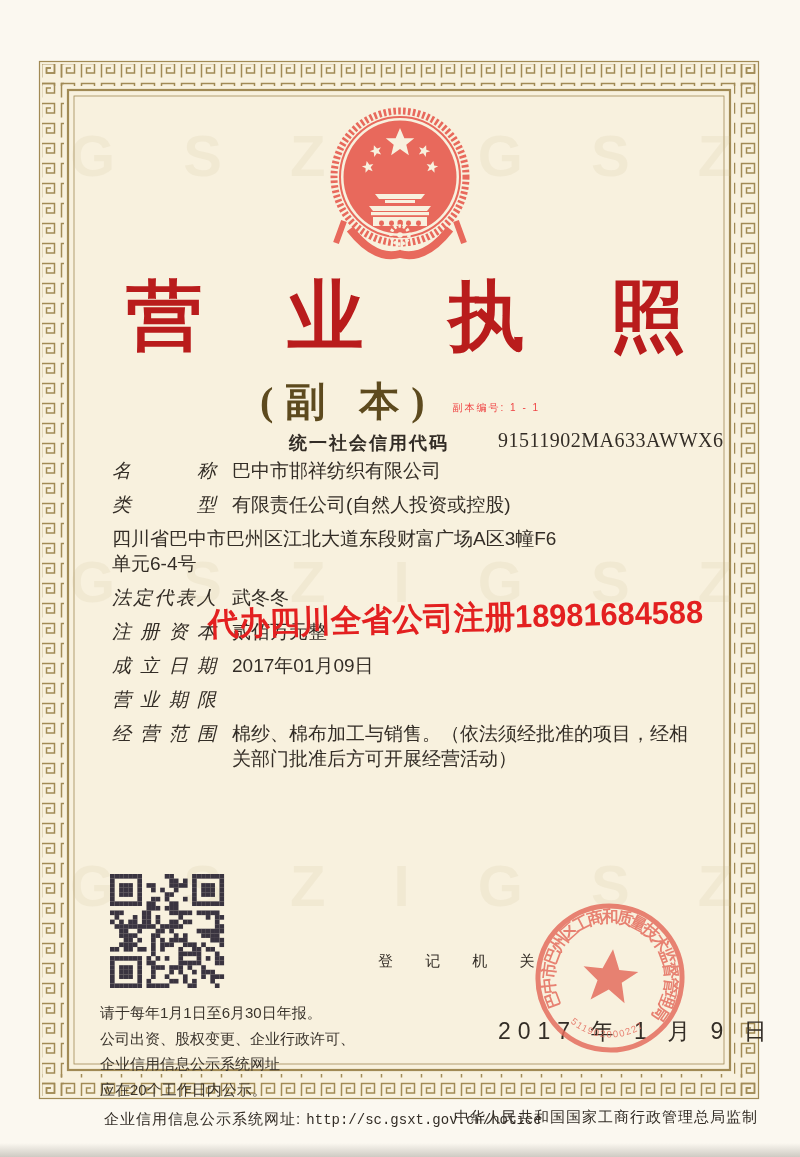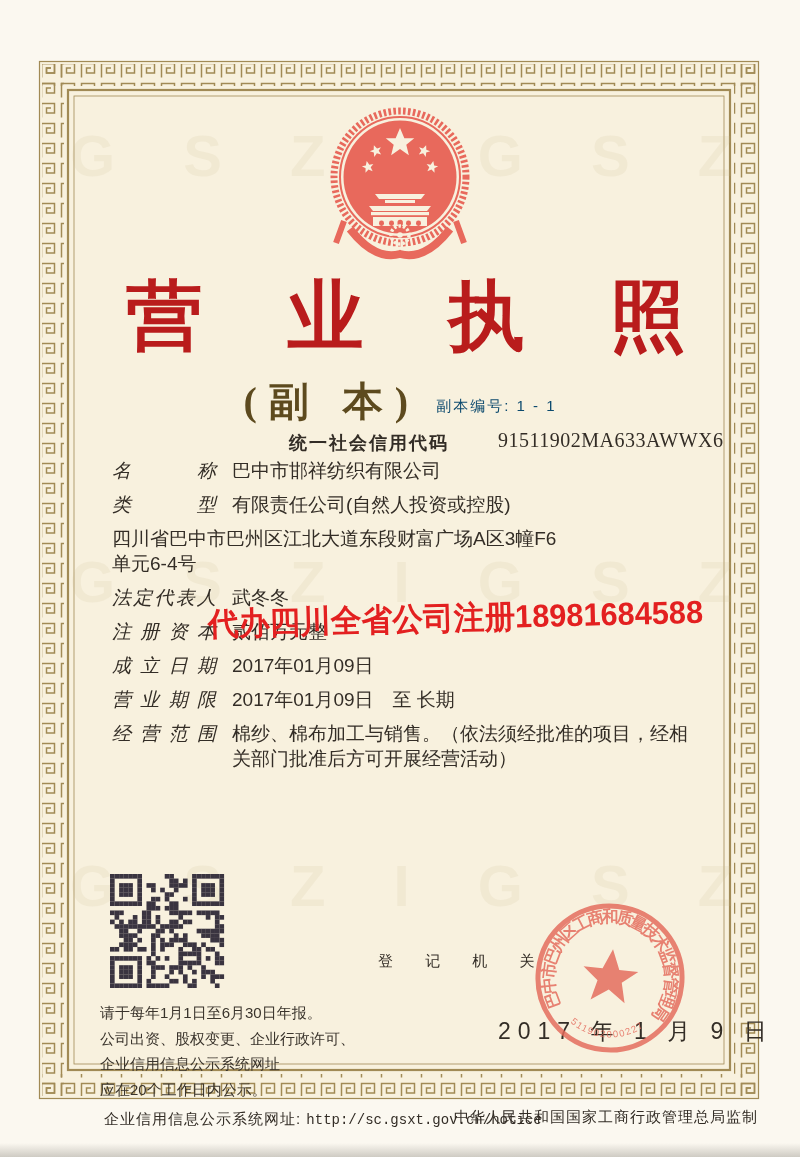--- a/index.html
+++ b/index.html
@@ -19,21 +19,21 @@
   .title{
     position:absolute;top:266px;left:8px;width:100%;text-align:center;
     font-size:76px;font-weight:900;color:#b91c1c;
     letter-spacing:32px;padding-left:28px;white-space:nowrap;
   }
   .subtitle-row{
     position:absolute;top:374px;left:0;width:100%;
     display:flex;justify-content:center;align-items:baseline;gap:16px;
   }
   .subtitle{font-size:40px;font-weight:900;color:#5d4a1e;letter-spacing:12px;font-family:Liberation Serif, serif;}
-  .copy-no{font-size:15px;color:#0c4a6e;letter-spacing:2px;position:relative;top:-4px;}
+  .copy-no{font-size:10px;color:#ef4444;letter-spacing:2px;position:relative;top:-4px;}
   .credit-label{position:absolute;left:289px;top:431px;font-size:18px;font-weight:700;letter-spacing:2px;}
   .credit-code{position:absolute;left:498px;top:429px;font-size:20px;font-family:"Liberation Serif",serif;letter-spacing:.5px;}
   .fields{position:absolute;left:112px;top:458px;width:585px;}
   .field-row{display:flex;margin-bottom:9px;font-size:19px;line-height:25px;}
   .flabel{
     flex:0 0 104px;text-align:justify;text-align-last:justify;
     font-weight:500;margin-right:16px;white-space:nowrap;font-style:italic;
   }
   .fvalue{flex:1;max-width:462px;}
   .red-watermark{
@@ -145,21 +145,20 @@
     <div class="field-row">
       <span class="flabel">注册资本</span>
       <span class="fvalue">贰佰万元整</span>
     </div>
     <div class="field-row">
       <span class="flabel">成立日期</span>
       <span class="fvalue">2017年01月09日</span>
     </div>
     <div class="field-row">
       <span class="flabel">营业期限</span>
-      <span class="fvalue">2017年01月09日　至 长期</span>
     </div>
     <div class="field-row">
       <span class="flabel">经营范围</span>
       <span class="fvalue">棉纱、棉布加工与销售。（依法须经批准的项目，经相关部门批准后方可开展经营活动）</span>
     </div>
   </div>
 
   <div class="red-watermark">代办四川全省公司注册18981684588</div>
 
   <svg class="qr" id="qr" width="118" height="114" viewBox="0 0 25 25">

